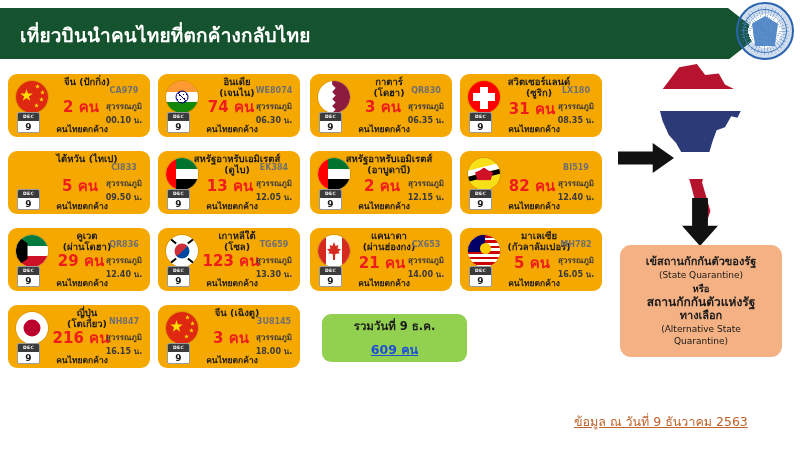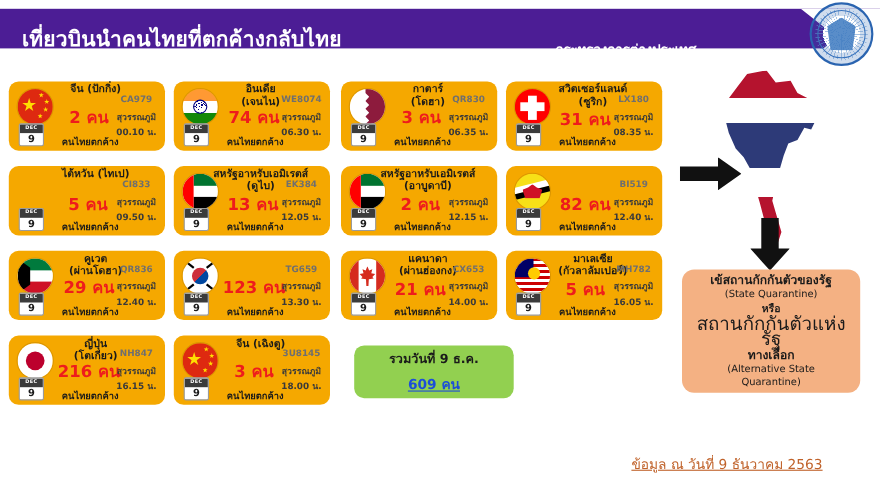--- a/index.html
+++ b/index.html
@@ -5,22 +5,22 @@
 <style>
   html,body{margin:0;padding:0;}
   body{
     width:800px;height:450px;overflow:hidden;
     background:#ffffff;
     font-family:"DejaVu Sans","Liberation Sans",sans-serif;
     position:relative;
   }
   
   #header{
-    position:absolute;left:0;top:8px;width:800px;height:36px;
-    background:#4c1d95;
+    position:absolute;left:0;top:8px;width:800px;height:51px;
+    background:#14532d;
   }
   #header-notch{
     position:absolute;right:0;top:0;width:72px;height:52px;
     background:#ffffff;
     clip-path:polygon(100% 0, 100% 100%, 0 100%, 46% 50%, 0 0);
   }
   #header-title{
     position:absolute;left:20px;top:12px;
     color:#ffffff;font-size:19px;font-weight:bold;letter-spacing:.2px;
     white-space:nowrap;
@@ -161,21 +161,21 @@
   }
   #quarantine{
     position:absolute;left:620px;top:245px;width:162px;height:112px;
     background:#f4b183;border-radius:11px;
     display:flex;flex-direction:column;align-items:center;justify-content:center;
     text-align:center;padding:4px 6px;box-sizing:border-box;
   }
   #quarantine .q-th1{font-size:11px;font-weight:bold;color:#1a1a1a;line-height:14px;}
   #quarantine .q-en1{font-size:9px;color:#1a1a1a;line-height:13px;}
   #quarantine .q-or{font-size:9.5px;font-weight:bold;color:#1a1a1a;line-height:13px;text-align:center;}
-  #quarantine .q-th2{font-size:17px;font-weight:normal;color:#1a1a1a;line-height:14px;}
+  #quarantine .q-th2{font-size:12px;font-weight:bold;color:#1a1a1a;line-height:14px;}
   #quarantine .q-th3{font-size:11px;font-weight:bold;color:#1a1a1a;line-height:14px;}
   #quarantine .q-en2{font-size:9px;color:#1a1a1a;line-height:12px;}
   #quarantine .q-en3{font-size:9px;color:#1a1a1a;line-height:12px;}
 
   
   #footer{
     position:absolute;left:574px;top:412px;
     font-size:12.5px;font-weight:normal;color:#c0622a;
     text-decoration:underline;white-space:nowrap;
   }
@@ -251,21 +251,20 @@
 
   .f-jp{background:#ffffff;position:relative;}
   .f-jp .d{position:absolute;left:50%;top:50%;transform:translate(-50%,-50%);
     width:17px;height:17px;border-radius:50%;background:#bc002d;}
 </style>
 </head>
 <body>
 
 <div id="header">
   <div id="header-title">เที่ยวบินนำคนไทยที่ตกค้างกลับไทย</div>
-  <div id="header-ministry">กระทรวงการต่างประเทศ</div>
   <div id="header-notch"></div>
 </div>
 <div id="header-seal">
   <div class="seal-spokes"></div>
   <div class="seal-ring"></div>
   <div class="seal-core"></div>
 </div>
 
 <div id="grid">
     <div class="card" style="left: 0px; top: 0px;">
@@ -458,20 +457,24 @@
           <i class="taeg"></i>
           <i class="tb t1"></i>
           <i class="tb t2"></i>
           <i class="tb t3"></i>
           <i class="tb t4"></i>
         </div>
       </div>
       <div class="datebadge">
         <div class="dm">DEC</div>
         <div class="dd">9</div>
+      </div>
+      <div class="c-country">
+        <div>เกาหลีใต้</div>
+        <div>(โซล)</div>
       </div>
       <div class="c-count">123 คน</div>
       <div class="c-stranded">คนไทยตกค้าง</div>
       <div class="c-flight">TG659</div>
       <div class="c-airport">สุวรรณภูมิ</div>
       <div class="c-time">13.30 น.</div>
     </div>
     <div class="card wide" style="left: 302px; top: 154px;">
       <div class="flag">
         <div class="f-ca" style="width:100%;height:100%">

